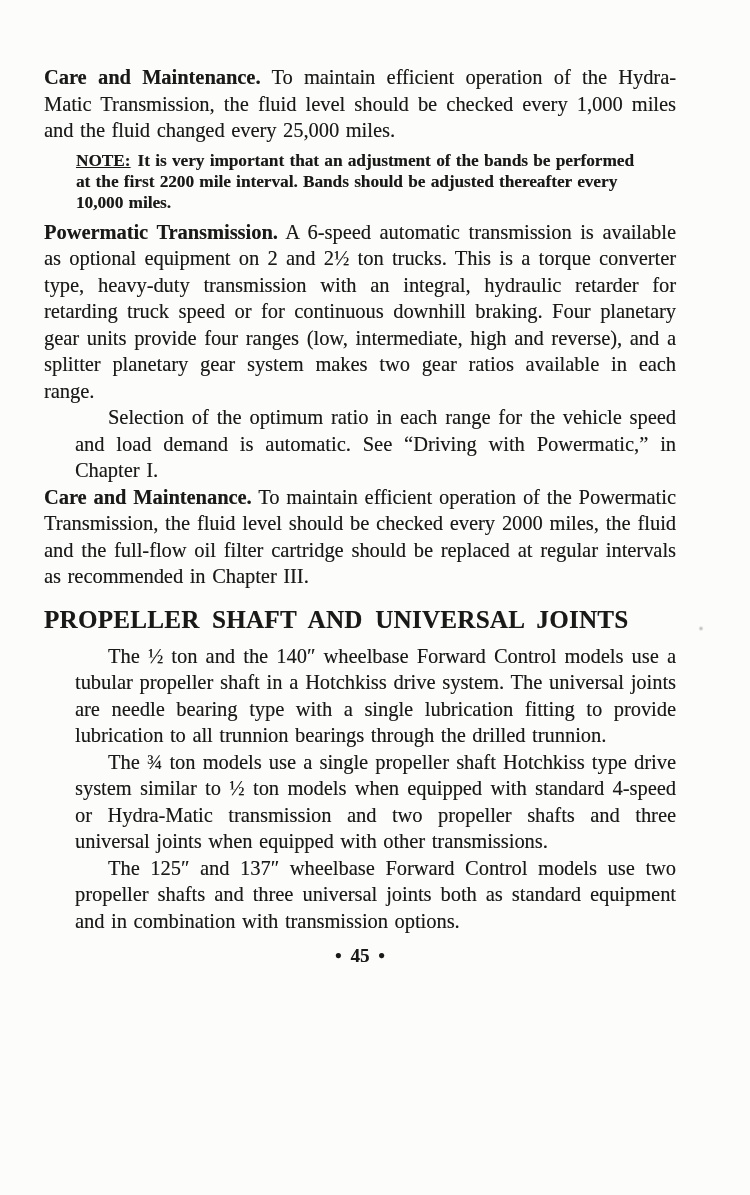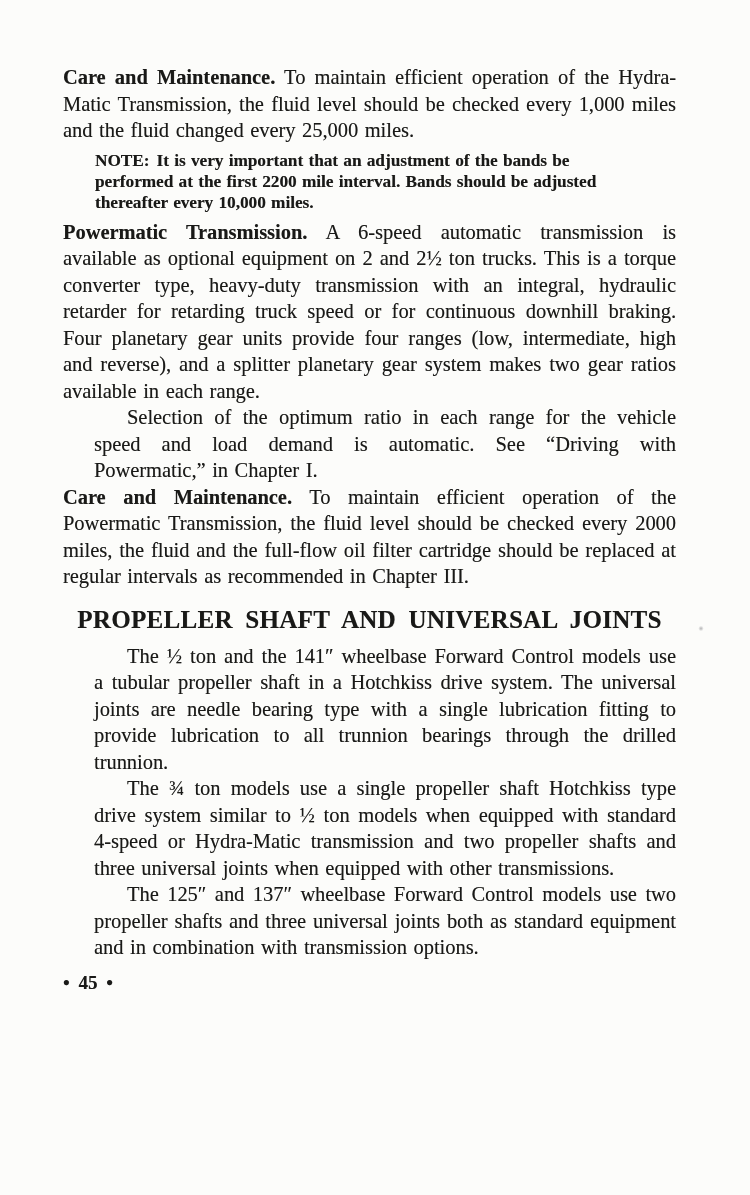--- a/index.html
+++ b/index.html
@@ -11,21 +11,21 @@
     height: 1195px;
     background: #fcfcfa;
     position: relative;
     overflow: hidden;
     font-family: "Liberation Serif", serif;
     color: #191917;
   }
   .page {
     position: absolute;
     inset: 0;
-    padding: 64px 74px 0 63px;
+    padding: 64px 74px 0 44px;
     box-sizing: border-box;
   }
   .body-para {
     margin: 0;
     font-size: 20.4px;
     line-height: 26.5px;
     text-align: justify;
     word-spacing: 1.5px;
     text-shadow: 0.25px 0 0 rgba(25,25,23,0.45);
   }
@@ -40,33 +40,35 @@
     margin: 6px 28px 6px 32px;
     font-size: 17.2px;
     line-height: 21px;
     font-weight: bold;
     text-align: left;
     word-spacing: 1px;
     text-shadow: 0.25px 0 0 rgba(25,25,23,0.5);
   }
   .note .lead-in {
     margin-right: 7px;
+    text-decoration: underline;
   }
   .section-heading {
     margin: 15px 0 8px 0;
     font-size: 25px;
     line-height: 30px;
     font-weight: bold;
-    text-align: center;
+    text-align: left;
     letter-spacing: 0.3px;
     word-spacing: 6px;
     text-shadow: 0.3px 0 0 rgba(25,25,23,0.5);
   }
   .page-footer {
     margin-top: 11px;
+    text-align: center;
     font-size: 19px;
     font-weight: bold;
     word-spacing: 4px;
     text-shadow: 0.25px 0 0 rgba(25,25,23,0.45);
   }
   .scan-artifact {
     position: absolute;
     left: 698px;
     top: 626px;
     width: 6px;
@@ -84,21 +86,21 @@
   <p class="note"><span class="lead-in">NOTE:</span><span>It is very important that an adjustment of the bands be performed at the first 2200 mile interval. Bands should be adjusted thereafter every 10,000 miles.</span></p>
 
   <p class="body-para"><span class="lead-in">Powermatic Transmission.</span> <span>A 6-speed automatic transmission is available as optional equipment on 2 and 2½ ton trucks. This is a torque converter type, heavy-duty transmission with an integral, hydraulic retarder for retarding truck speed or for continuous downhill braking. Four planetary gear units provide four ranges (low, intermediate, high and reverse), and a splitter planetary gear system makes two gear ratios available in each range.</span></p>
 
   <p class="body-para indent">Selection of the optimum ratio in each range for the vehicle speed and load demand is automatic. See “Driving with Powermatic,” in Chapter I.</p>
 
   <p class="body-para"><span class="lead-in">Care and Maintenance.</span> <span>To maintain efficient operation of the Powermatic Transmission, the fluid level should be checked every 2000 miles, the fluid and the full-flow oil filter cartridge should be replaced at regular intervals as recommended in Chapter III.</span></p>
 
   <h2 class="section-heading">PROPELLER SHAFT AND UNIVERSAL JOINTS</h2>
 
-  <p class="body-para indent">The ½ ton and the 141″ wheelbase Forward Control models use a tubular propeller shaft in a Hotchkiss drive system. The universal joints are needle bearing type with a single lubrication fitting to provide lubrication to all trunnion bearings through the drilled trunnion.</p>
+  <p class="body-para indent">The ½ ton and the 140″ wheelbase Forward Control models use a tubular propeller shaft in a Hotchkiss drive system. The universal joints are needle bearing type with a single lubrication fitting to provide lubrication to all trunnion bearings through the drilled trunnion.</p>
 
   <p class="body-para indent">The ¾ ton models use a single propeller shaft Hotchkiss type drive system similar to ½ ton models when equipped with standard 4-speed or Hydra-Matic transmission and two propeller shafts and three universal joints when equipped with other transmissions.</p>
 
   <p class="body-para indent">The 125″ and 137″ wheelbase Forward Control models use two propeller shafts and three universal joints both as standard equipment and in combination with transmission options.</p>
 
 
   <div class="page-footer">• 45 •</div>
 
 </div>
 

